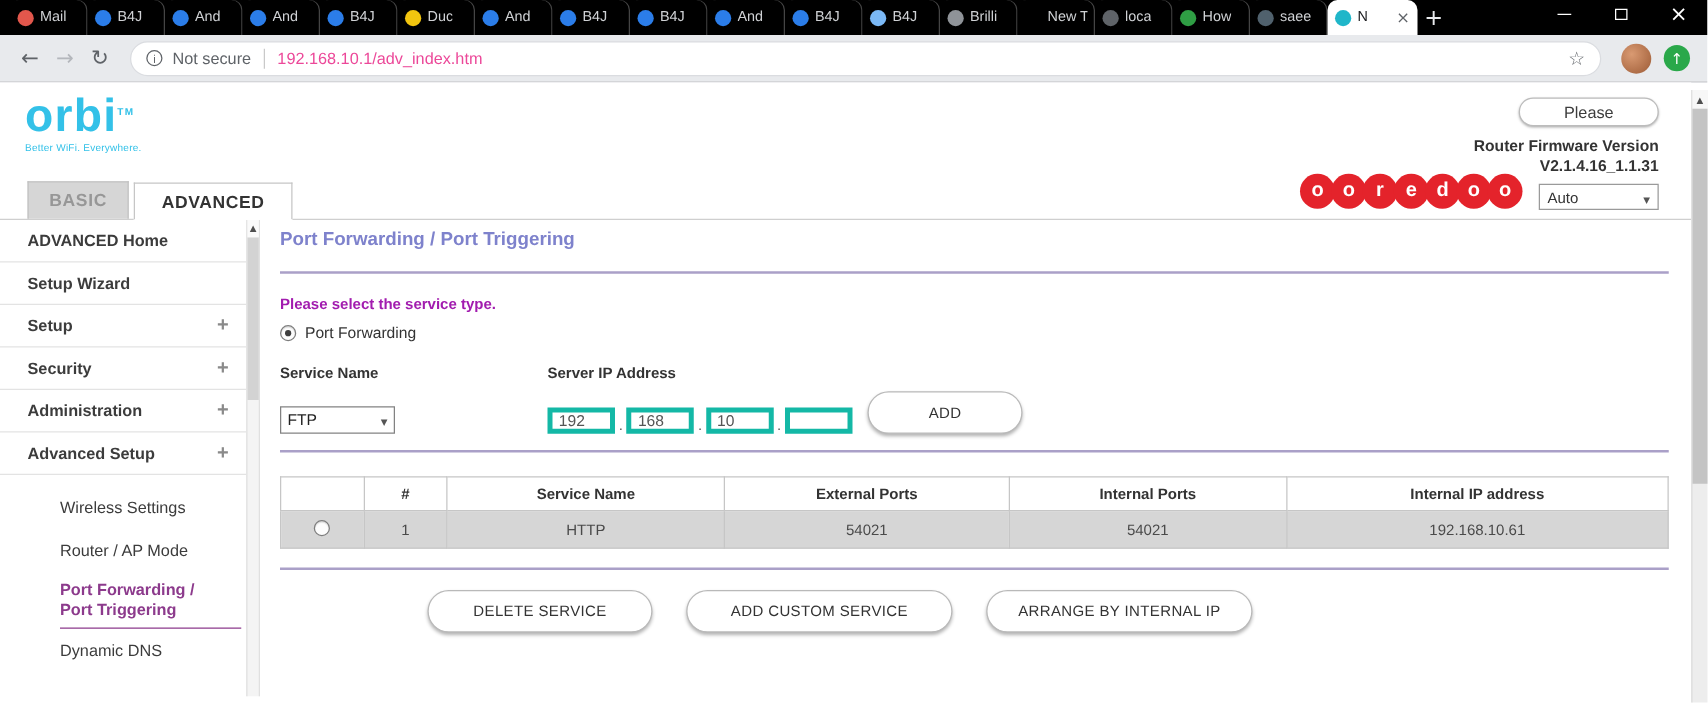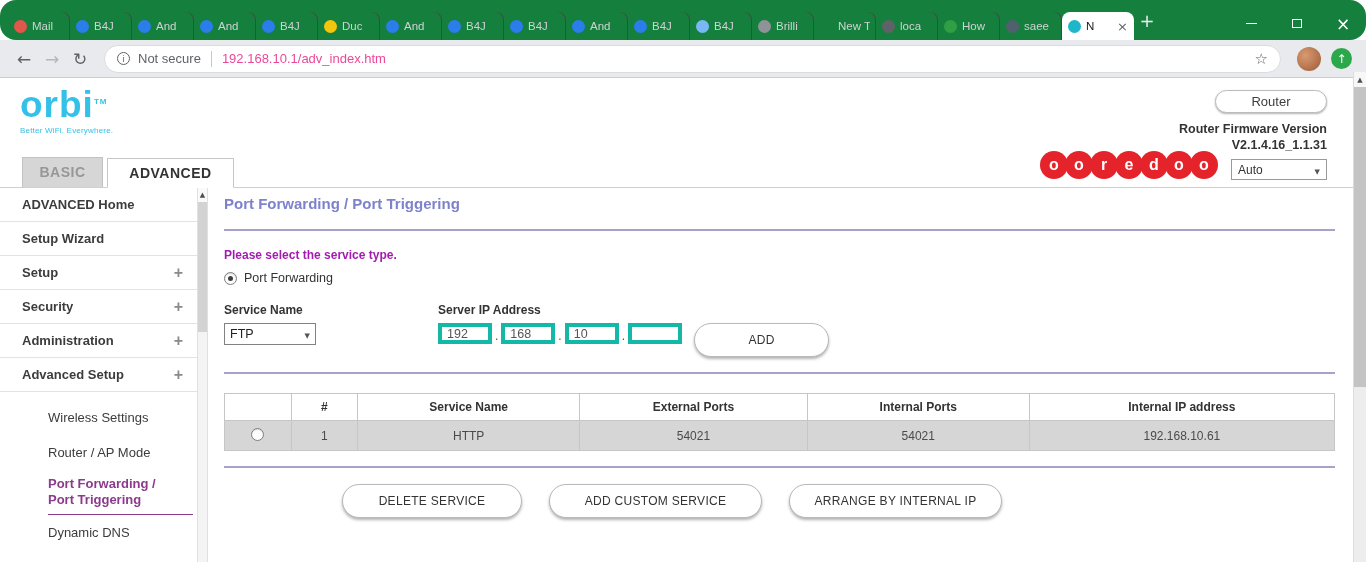--- a/index.html
+++ b/index.html
@@ -1,21 +1,21 @@
 <!DOCTYPE html>
 <html><head>
 <meta charset="utf-8">
 <style>
   * { box-sizing: border-box; margin: 0; padding: 0; }
   html,body { width:1366px; height:562px; overflow:hidden; background:#fff;
     font-family:"Liberation Sans", sans-serif; }
   .g { font-family:"DejaVu Sans", sans-serif; }
 
   
-  .tabstrip { height:40px; background:#15803d; display:flex; align-items:flex-end; padding-left:8px;border-radius:16px; }
+  .tabstrip { height:28px; background:#000000; display:flex; align-items:flex-end; padding-left:8px; }
   .tab { width:62px; height:28px; flex:none; display:flex; align-items:center; padding:0 6px;
     color:#cfd1d4; font-size:11.5px; overflow:hidden; border-radius:8px 8px 0 0; position:relative; }
   .tab:not(.active) { box-shadow: inset -1px 0 0 #454545; }
   .tab .favicon { width:13px; height:13px; border-radius:50%; margin-right:5px; flex:none; }
   .tab .tlabel { white-space:nowrap; overflow:hidden; }
   .tab.active { background:#fff; color:#202124; width:72px; box-shadow:none; }
   .tab.active .close { margin-left:auto; color:#5f6368; font-size:13px; line-height:1; }
   .newtab-btn { width:26px; height:26px; color:#e8eaed; font-size:18px; display:flex;
     align-items:center; justify-content:center; align-self:center; }
   .win-controls { margin-left:auto; display:flex; height:33px; }
@@ -103,31 +103,31 @@
   .radio-row + .radio-row { margin-top:6px; }
   .radio { width:13px; height:13px; border-radius:50%; border:1px solid #7d7d7d; background:#fdfdfd;
     display:inline-block; position:relative; flex:none;
     box-shadow:inset 0 1px 1px rgba(0,0,0,.15); }
   .radio.checked::after { content:""; position:absolute; left:3px; top:3px; width:5px; height:5px;
     border-radius:50%; background:#3e3e3e; }
   .radio-label { font-size:12.5px; color:#333; margin-left:7px; }
   .labels-row { display:flex; margin-top:18px; }
   .labels-row .col1 { width:214px; font-size:12px; font-weight:bold; color:#333; }
   .labels-row .col2 { font-size:12px; font-weight:bold; color:#333; }
-  .controls-row { display:flex; align-items:flex-start; margin-top:6px; height:36px; }
+  .controls-row { display:flex; align-items:flex-end; margin-top:6px; height:36px; }
   .controls-row .col1 { width:214px; }
   .select-box { width:92px; height:22px; border:1px solid #828282; background:#fff; font-size:12.5px;
     color:#222; display:flex; align-items:center; padding:0 5px; }
   .ip-input { width:54px; height:21px; border:4px solid #14b8a6; font-size:12.5px; color:#555;
     padding-left:5px; font-family:"Liberation Sans",sans-serif; }
   .ip-dot { margin:6px 3px 0; font-size:12px; color:#555; }
   .pill-btn { background:#fff; border:1px solid #b9b9b9; border-radius:17px;
     box-shadow:0 2px 3px rgba(0,0,0,.3); font-size:12px; color:#333; letter-spacing:.3px;
     display:flex; align-items:center; justify-content:center; }
-  .add-btn { width:135px; height:34px; margin-left:12px; }
+  .add-btn { width:124px; height:34px; margin-left:12px; }
 
   table.fwd { width:100%; border-collapse:collapse; margin-top:19px; }
   .fwd th, .fwd td { border:1px solid #c6c6c6; font-size:12px; text-align:center; }
   .fwd th { height:27px; background:#fff; color:#333; font-weight:bold; }
   .fwd td { height:30px; background:#d6d6d6; color:#4a4a4a; }
 
   .actions { display:flex; margin-top:16px; margin-left:92px; }
   .actions .pill-btn { height:34px; }
   .btn-edit { width:213px; } .btn-delete { width:180px; margin-left:26px; }
   .btn-custom { width:213px; margin-left:27px; } .btn-arrange { width:213px; margin-left:27px; }
@@ -238,21 +238,21 @@
   <div class="update-icon"></div>
 </div>
 
 <div class="page">
 
   <div class="page-header">
     <div class="orbi">
       <div class="orbi-word"><span>orbi</span><sup>TM</sup></div>
       <div class="orbi-tag">Better WiFi. Everywhere.</div>
     </div>
-    <div class="logout-btn">Router</div>
+    <div class="logout-btn">Please</div>
     <div class="firmware">
       <div>Router Firmware Version</div>
       <div>V2.1.4.16_1.1.31</div>
     </div>
   </div>
 
   <div class="tabrow">
     <div class="nav-tab basic">BASIC</div>
     <div class="nav-tab advanced">ADVANCED</div>
     <div class="ooredoo">

